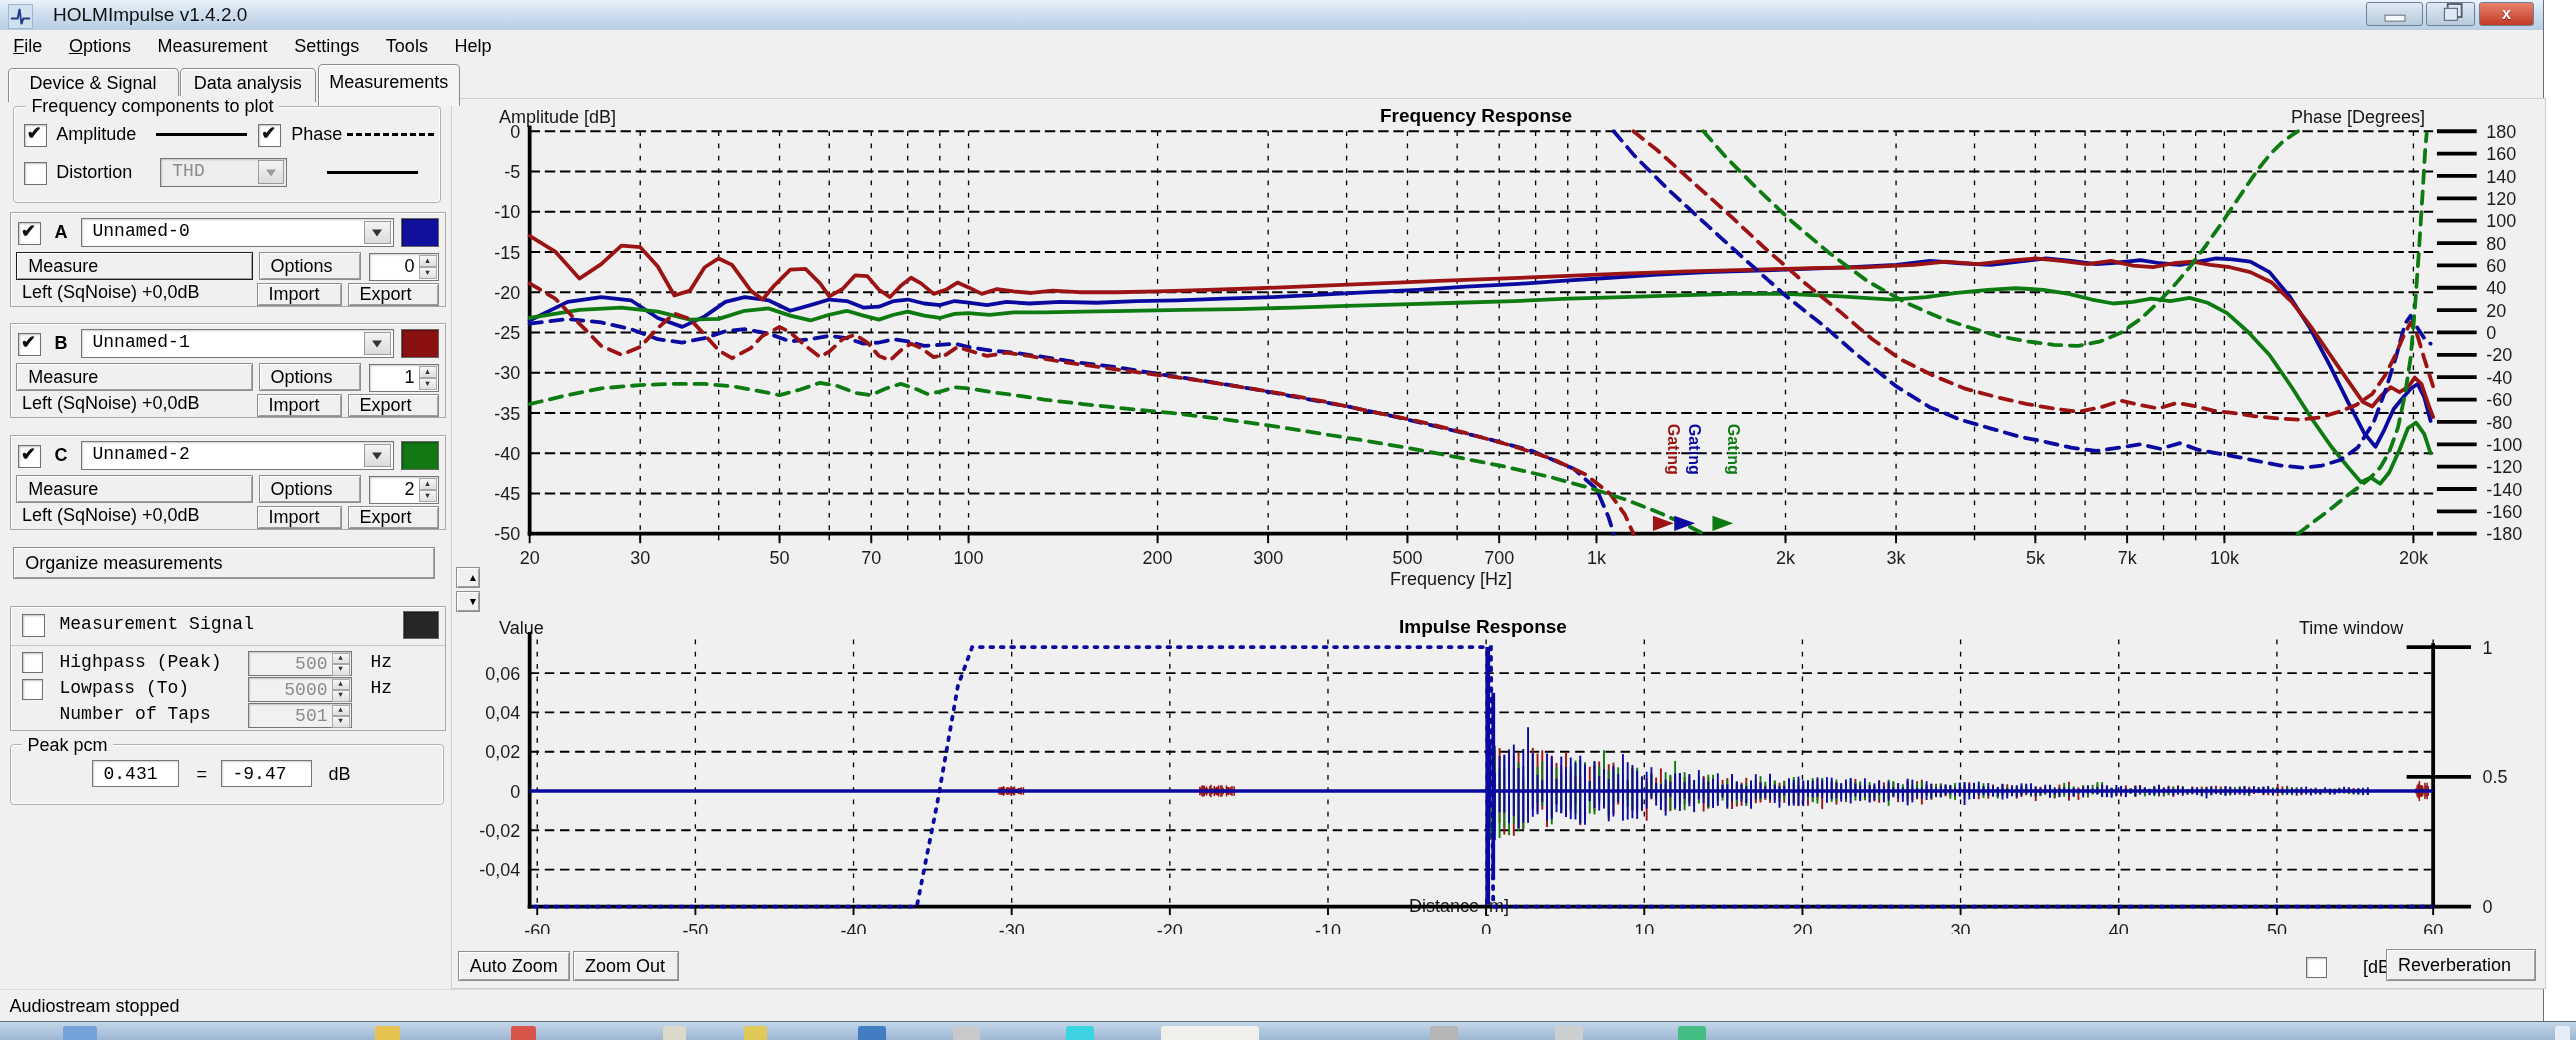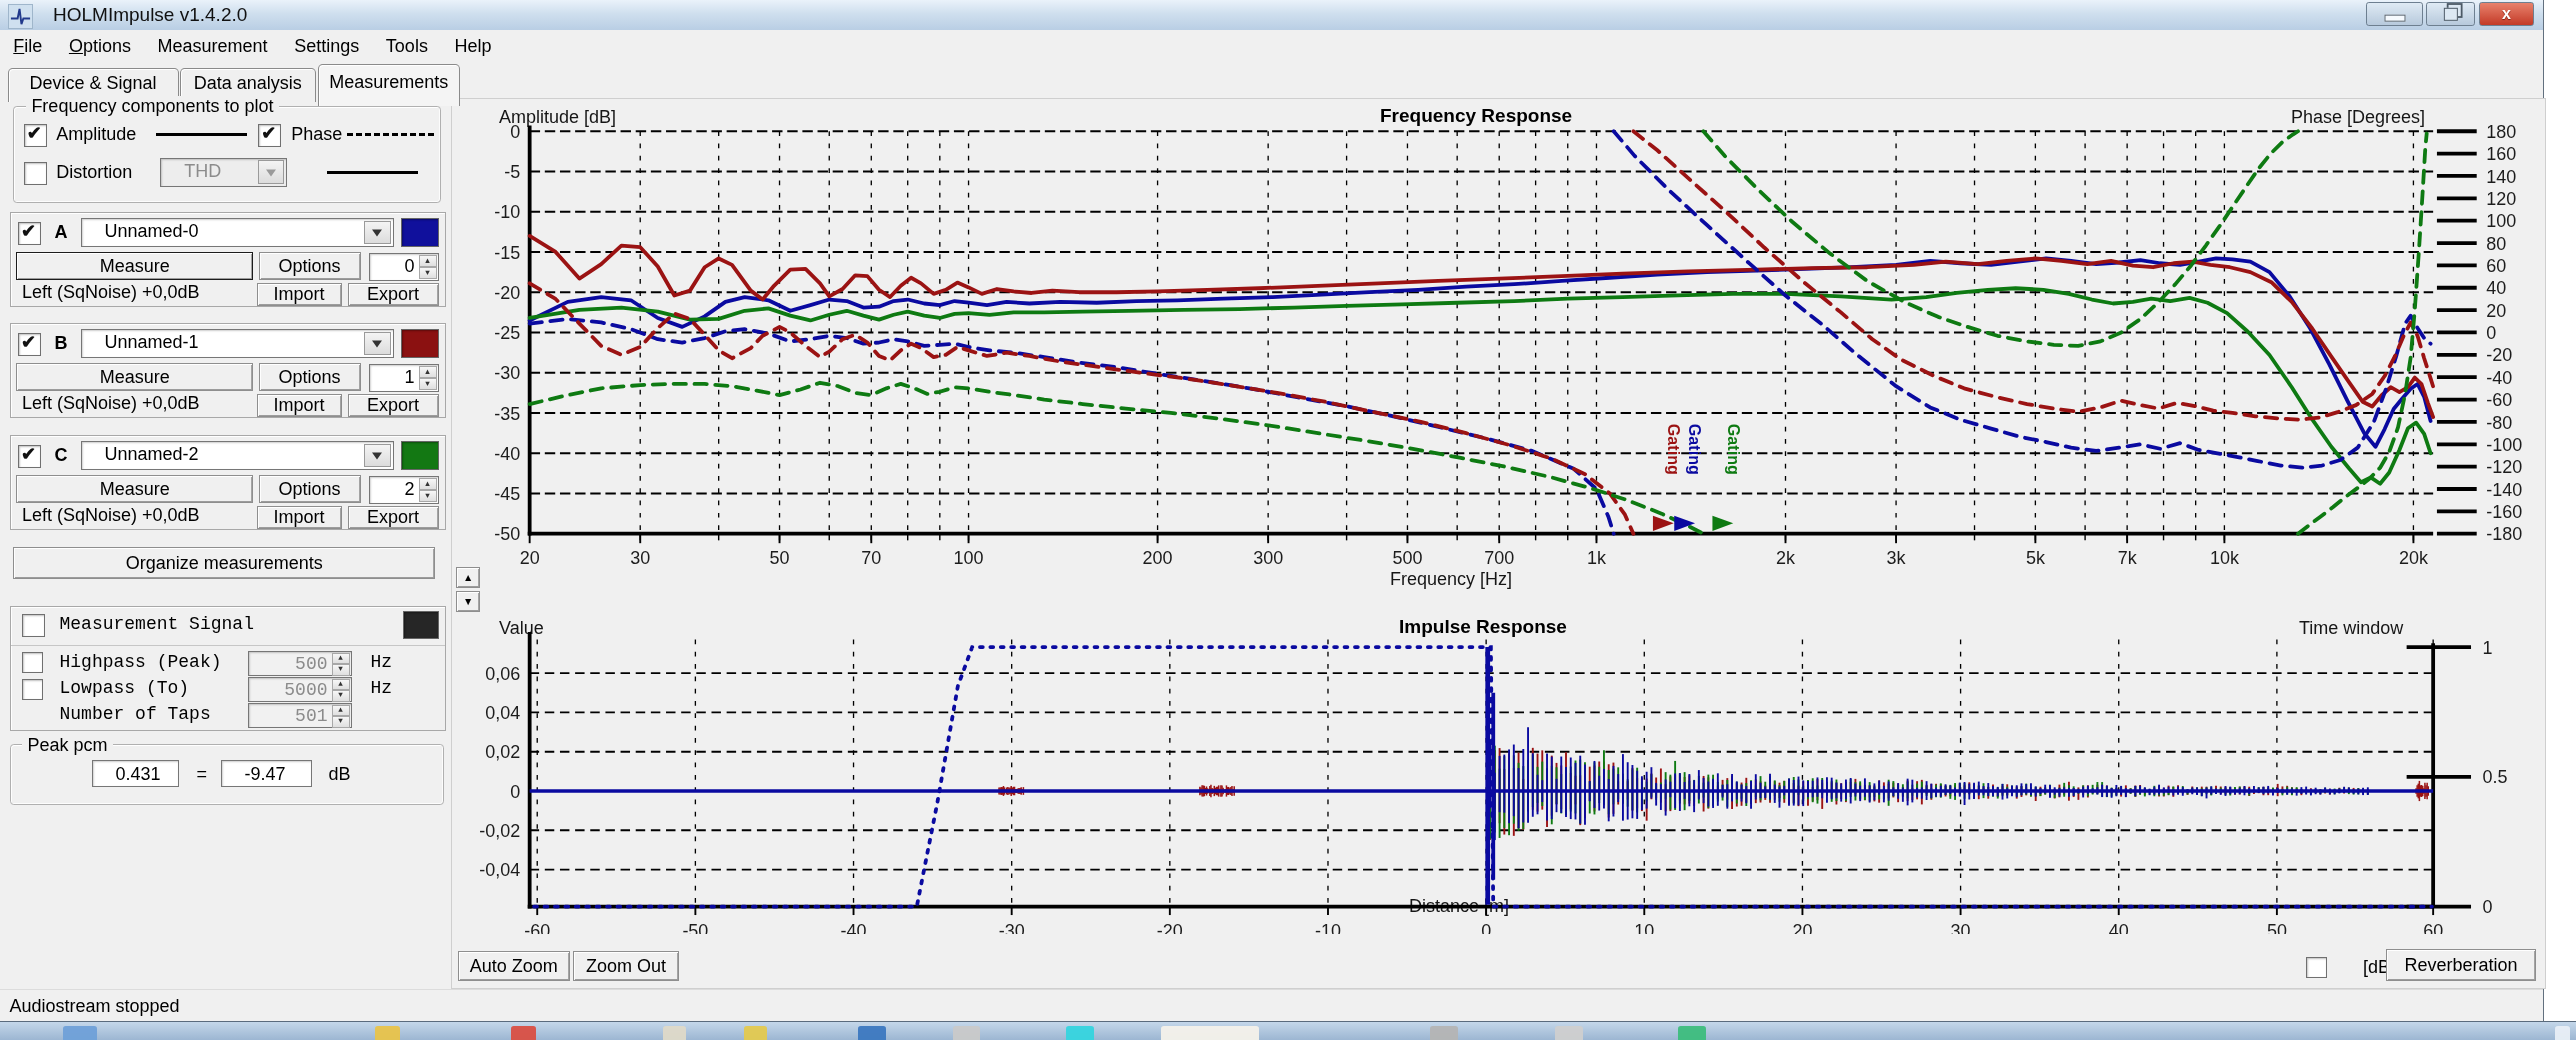--- a/index.html
+++ b/index.html
@@ -39,25 +39,25 @@
   .groupbox{position:absolute;border:0.9px solid #b0b0b0;border-radius:3.8px;box-shadow:inset 0.9px 0.9px 0 #fff, inset -0.9px -0.9px 0 #fdfdfd;}
   .groupbox>.gb-label{position:absolute;top:-10.4px;left:11.4px;background:#f0f0f0;padding:0 5.7px;font-size:18px;}
   .cb{display:inline-block;width:21px;height:21px;background:#fff;border:0.9px solid #707070;
     box-shadow:inset 0.9px 0.9px 1.9px rgba(0,0,0,.25);vertical-align:middle;position:relative;}
   .cb .mark{position:absolute;left:1.9px;top:-2.8px;font-size:18px;font-weight:bold;color:#111;}
   .lbl{display:inline-block;vertical-align:middle;}
   .line-solid{display:inline-block;vertical-align:middle;border-top:3.8px solid #000;}
   .line-dashed{display:inline-block;vertical-align:middle;border-top:3.8px dashed #000;}
   .btn{position:absolute;background:#f0f0f0;border:0.9px solid #8e8e8e;
     box-shadow:inset 0.9px 0.9px 0 #ffffff, inset -0.9px -0.9px 0 #9c9c9c;
-    display:flex;align-items:center;justify-content:center;box-sizing:border-box;font-size:18px;cursor:default;}
+    display:flex;align-items:center;justify-content:flex-start;box-sizing:border-box;font-size:18px;cursor:default;padding-left:11px;}
   .btn.default{border:1.9px solid #1c1c1c;}
   .field{position:absolute;background:#fff;border:0.9px solid #767676;
     box-shadow:inset 0.9px 0.9px 1.9px rgba(0,0,0,.2);box-sizing:border-box;}
-  .combo-text{position:absolute;left:23px;top:2.8px;white-space:nowrap;}
+  .combo-text{position:absolute;left:11px;top:2.8px;white-space:nowrap;font-family:Liberation Mono, monospace;}
   .dd-btn{position:absolute;right:1.9px;top:1.9px;bottom:1.9px;width:24.6px;background:linear-gradient(#f4f4f4,#dcdcdc);
     border:0.9px solid #9a9a9a;}
   .dd-arrow{position:absolute;left:50%;top:50%;transform:translate(-50%,-35%);
     width:0;height:0;border-left:5.7px solid transparent;border-right:5.7px solid transparent;border-top:7.6px solid #333;}
   .swatch{position:absolute;border:0.9px solid #666;box-shadow:inset 0.9px 0.9px 1.9px rgba(0,0,0,.35);box-sizing:border-box;}
   .spin{position:absolute;background:#fff;border:0.9px solid #767676;box-sizing:border-box;
     box-shadow:inset 0.9px 0.9px 1.9px rgba(0,0,0,.2);}
   .spin .val{position:absolute;right:23px;top:1.9px;}
   .spin.disabled{background:#f1f1f1;color:#8b8b8b;}
   .spin .arrows{position:absolute;right:0.9px;top:0.9px;bottom:0.9px;width:18px;display:flex;flex-direction:column;}

